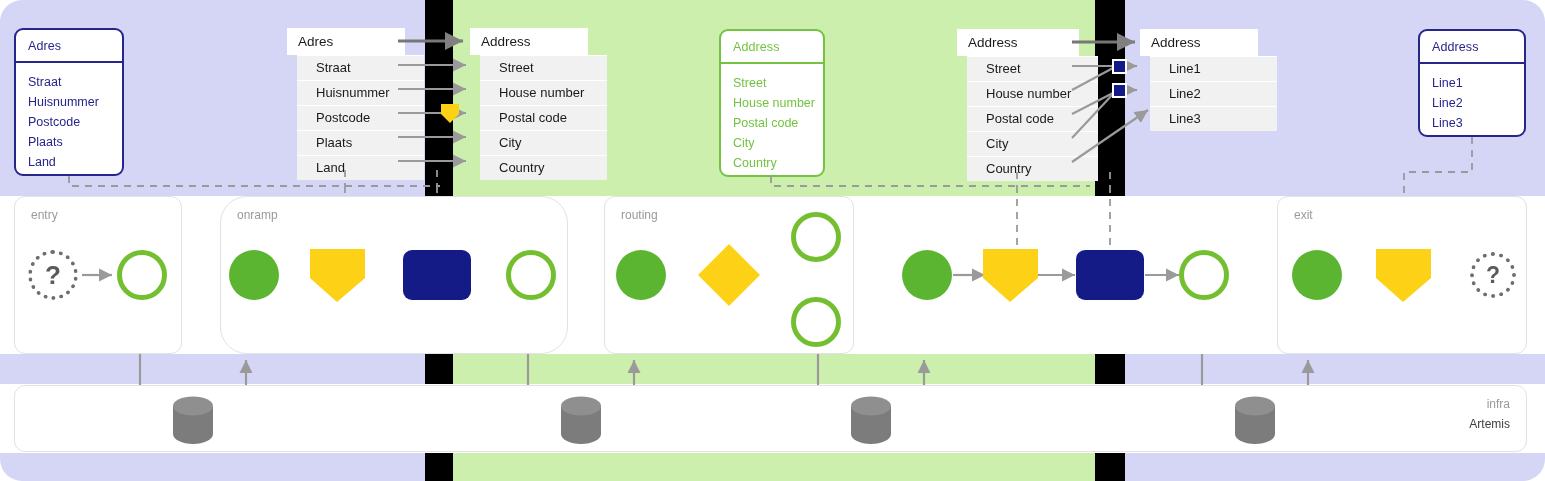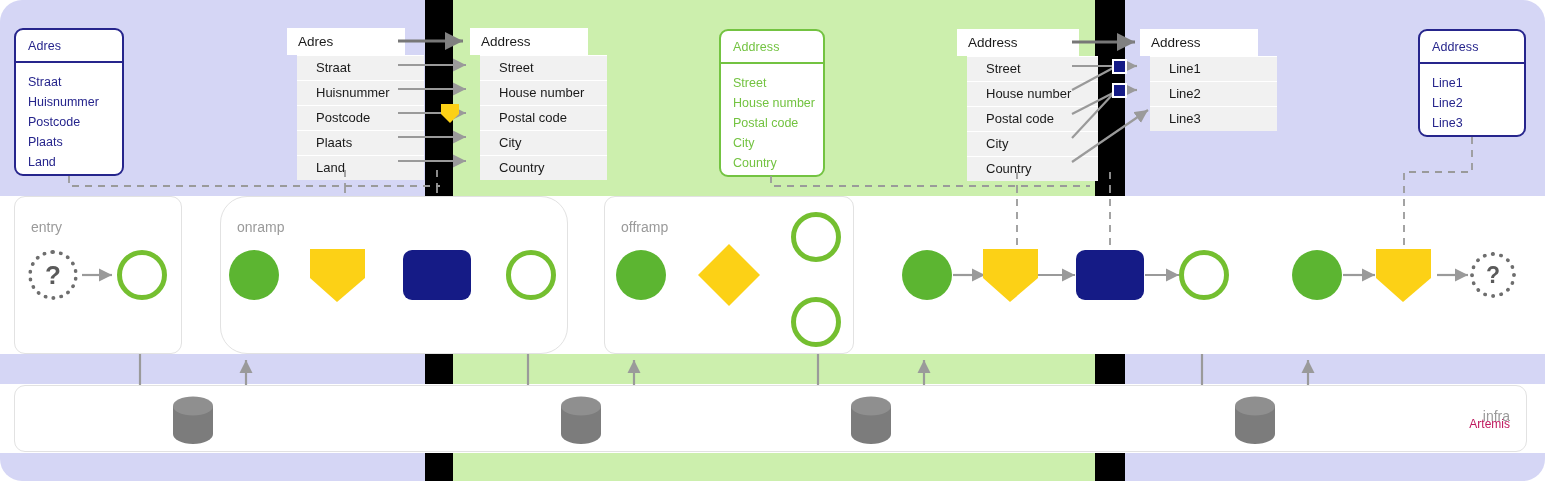--- a/index.html
+++ b/index.html
@@ -30,23 +30,23 @@
   .uml.green .uml-title{color:#73c341;border-bottom-color:#73c341;}
   .uml.green .uml-attr{color:#73c341;}
 
   
   .tbl{box-sizing:border-box;}
   .tbl .t-head{background:#ffffff;font-size:13.5px;color:#1a1a1a;height:27px;line-height:27px;padding-left:11px;white-space:nowrap;}
   .tbl .t-row{background:#f1f1f1;border-top:1px solid #ffffff;font-size:13px;color:#1a1a1a;height:24px;line-height:24px;padding-left:19px;white-space:nowrap;}
 
   
   .lane{position:absolute;background:#ffffff;border:1px solid #e2e2e2;border-radius:11px;box-sizing:border-box;}
-  .lane-label{position:absolute;left:16px;top:22px;font-size:14px;color:#9a9a9a;}
+  .lane-label{position:absolute;left:16px;top:11px;font-size:12px;color:#9a9a9a;}
   .lane-label.right{left:auto;right:16px;text-align:center;}
-  .lane-sub{position:absolute;right:16px;top:31px;font-size:12px;color:#be185d;}
+  .lane-sub{position:absolute;right:16px;top:31px;font-size:12px;color:#404040;}
 
   
   .n-start{position:absolute;border-radius:50%;background:#5cb531;}
   .n-end{position:absolute;border-radius:50%;background:#ffffff;border:5px solid #74bf30;box-sizing:border-box;}
   .n-unknown{position:absolute;border-radius:50%;border:4px dotted #6e6e6e;box-sizing:border-box;
              color:#5a5a5a;font-size:26px;font-weight:bold;display:flex;align-items:center;justify-content:center;}
   .n-task{position:absolute;background:#151b86;border-radius:9px;}
   .n-shield{position:absolute;}
   .n-diamond{position:absolute;}
   .db{position:absolute;}
@@ -242,36 +242,39 @@
     <div class="lane-label">onramp</div>
   </div>
   <div class="n-start" style="left:229px;top:250px;width:50px;height:50px;"></div>
   <svg class="abs n-shield" style="left:309px;top:248px;width:58px;height:56px;">
     <path d="M1,1 L56,1 L56,30 L28,54 L1,30 Z" fill="#fcd116"></path>
   </svg>
   <div class="n-task" style="left:403px;top:250px;width:68px;height:50px;"></div>
   <div class="n-end" style="left:506px;top:250px;width:50px;height:50px;"></div>
 
   <div class="lane" style="left:604px;top:196px;width:250px;height:158px;">
-    <div class="lane-label">offramp</div>
+    <div class="lane-label">routing</div>
   </div>
   <div class="n-start" style="left:616px;top:250px;width:50px;height:50px;"></div>
   <svg class="abs n-diamond" style="left:697px;top:243px;width:64px;height:64px;">
     <path d="M32,1 L63,32 L32,63 L1,32 Z" fill="#fcd116"></path>
   </svg>
   <div class="n-end" style="left:791px;top:212px;width:50px;height:50px;"></div>
   <div class="n-end" style="left:791px;top:297px;width:50px;height:50px;"></div>
 
   <div class="n-start" style="left:902px;top:250px;width:50px;height:50px;"></div>
   <svg class="abs n-shield" style="left:982px;top:248px;width:58px;height:56px;">
     <path d="M1,1 L56,1 L56,30 L28,54 L1,30 Z" fill="#fcd116"></path>
   </svg>
   <div class="n-task" style="left:1076px;top:250px;width:68px;height:50px;"></div>
   <div class="n-end" style="left:1179px;top:250px;width:50px;height:50px;"></div>
 
+  <div class="lane" style="left:1277px;top:196px;width:250px;height:158px;">
+    <div class="lane-label">exit</div>
+  </div>
   <div class="n-start" style="left:1292px;top:250px;width:50px;height:50px;"></div>
   <svg class="abs n-shield" style="left:1375px;top:248px;width:58px;height:56px;">
     <path d="M1,1 L56,1 L56,30 L28,54 L1,30 Z" fill="#fcd116"></path>
   </svg>
   <div class="n-unknown" style="left:1470px;top:252px;width:46px;height:46px;font-size:23px;">
     <span>?</span>
   </div>
 
   <div class="lane" style="left:14px;top:385px;width:1513px;height:67px;">
     <div class="lane-label right">infra</div>

